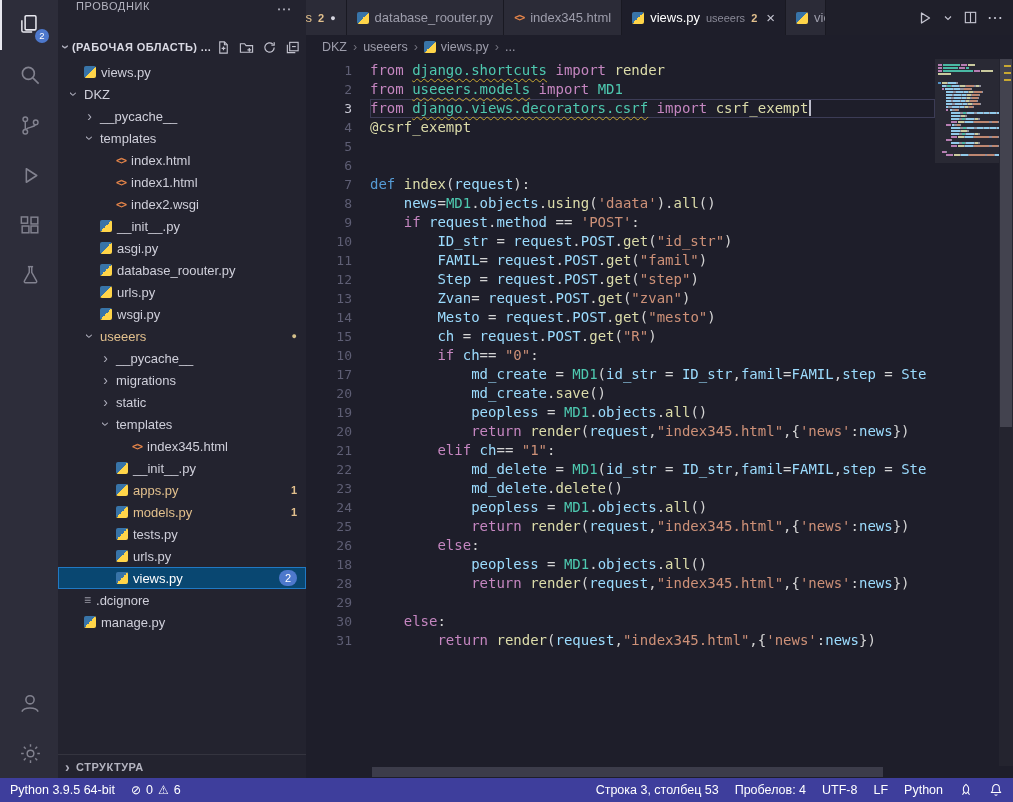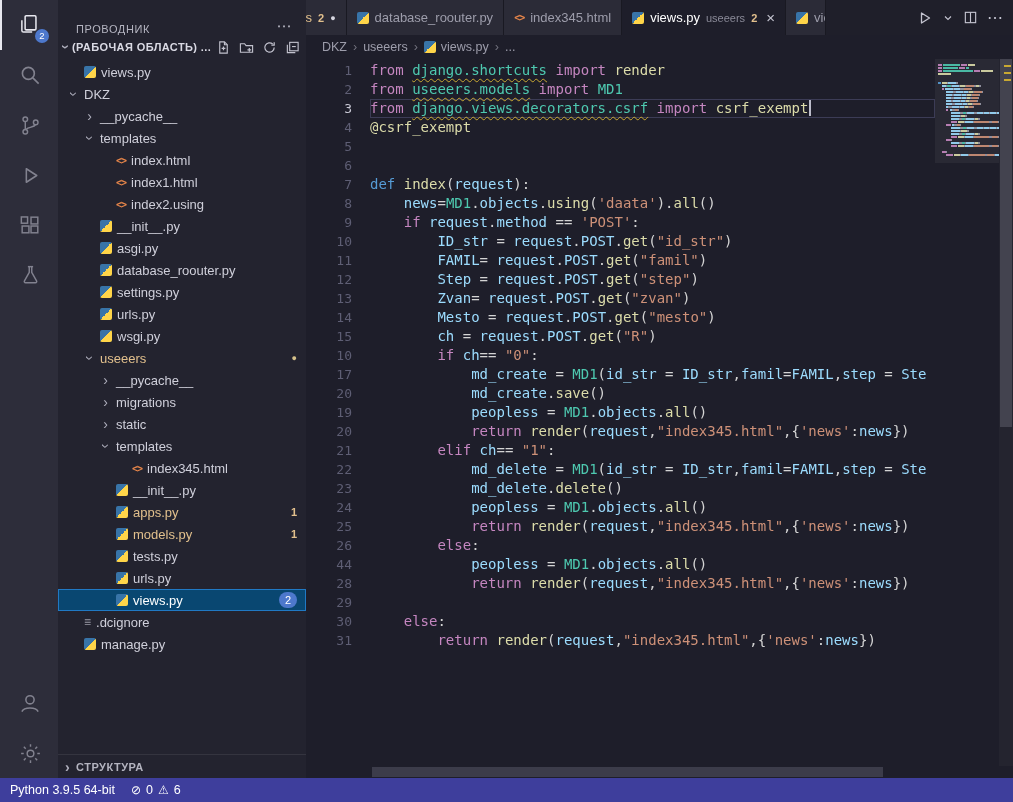--- a/index.html
+++ b/index.html
@@ -19,21 +19,21 @@
 
   
   .activitybar { width:58px; flex:none; background:#2d2d3a; display:flex; flex-direction:column; align-items:stretch; }
   .ab-item { height:50px; display:flex; align-items:center; justify-content:center; position:relative; color:#82828f; border-left:2px solid transparent; cursor:pointer; }
   .ab-item.active { color:#e8e8ef; border-left:2px solid #e8e8ef; }
   .ab-badge { position:absolute; right:9px; bottom:7px; background:#4d78cc; color:#fff; font-size:9.5px; line-height:14px; min-width:14px; text-align:center; border-radius:8px; padding:0 3px; }
   .ab-spacer { flex:1; }
 
   
   .sidebar { width:248px; flex:none; background:#23232f; display:flex; flex-direction:column; color:#c8c8d4; }
-  .sb-title-row { height:35px; flex:none; display:flex; align-items:flex-end; padding:0 14px 0 18px; font-size:11px; letter-spacing:.6px; color:#b4b4c0; }
+  .sb-title-row { height:35px; flex:none; display:flex; align-items:flex-start; padding:0 14px 0 18px; font-size:11px; letter-spacing:.6px; color:#b4b4c0; }
   .sb-more { margin-left:auto; font-size:15px; color:#c2c2ce; cursor:pointer; }
   .ws-row { height:24px; flex:none; display:flex; align-items:center; font-weight:bold; font-size:11px; letter-spacing:.4px; padding:0 6px 0 2px; color:#dadae4; }
   .ws-row .chev { margin-right:1px; }
   .ws-label { white-space:nowrap; overflow:hidden; }
   .ws-actions { margin-left:auto; display:flex; gap:8px; color:#c2c2ce; }
   .ws-actions svg { display:block; cursor:pointer; }
 
   .tree { flex:none; overflow:hidden; font-size:13px; padding-top:2px; }
   .trow { height:22px; display:flex; align-items:center; gap:5px; padding-right:9px; cursor:pointer; color:#cfcfda; white-space:nowrap; }
   .trow.sel { background:#094771; outline:1px solid #2079c4; outline-offset:-1px; color:#fff; }
@@ -229,41 +229,36 @@
             <span class="tlabel">index.html</span>
             <span class="tspacer"></span>
           </div>
           <div class="trow" style="padding-left: 58px;">
             <span class="htmlicon">&lt;&gt;</span>
             <span class="tlabel">index1.html</span>
             <span class="tspacer"></span>
           </div>
           <div class="trow" style="padding-left: 58px;">
             <span class="htmlicon">&lt;&gt;</span>
-            <span class="tlabel">index2.using</span>
+            <span class="tlabel">index2.wsgi</span>
             <span class="tspacer"></span>
           </div>
           <div class="trow" style="padding-left: 42px;">
             <span class="pyicon"></span>
             <span class="tlabel">__init__.py</span>
             <span class="tspacer"></span>
           </div>
           <div class="trow" style="padding-left: 42px;">
             <span class="pyicon"></span>
             <span class="tlabel">asgi.py</span>
             <span class="tspacer"></span>
           </div>
           <div class="trow" style="padding-left: 42px;">
             <span class="pyicon"></span>
             <span class="tlabel">database_roouter.py</span>
-            <span class="tspacer"></span>
-          </div>
-          <div class="trow" style="padding-left: 42px;">
-            <span class="pyicon"></span>
-            <span class="tlabel">settings.py</span>
             <span class="tspacer"></span>
           </div>
           <div class="trow" style="padding-left: 42px;">
             <span class="pyicon"></span>
             <span class="tlabel">urls.py</span>
             <span class="tspacer"></span>
           </div>
           <div class="trow" style="padding-left: 42px;">
             <span class="pyicon"></span>
             <span class="tlabel">wsgi.py</span>
@@ -432,21 +427,21 @@
             <div class="lnum">17</div>
             <div class="lnum">20</div>
             <div class="lnum">19</div>
             <div class="lnum">20</div>
             <div class="lnum">21</div>
             <div class="lnum">22</div>
             <div class="lnum">23</div>
             <div class="lnum">24</div>
             <div class="lnum">25</div>
             <div class="lnum">26</div>
-            <div class="lnum">44</div>
+            <div class="lnum">18</div>
             <div class="lnum">28</div>
             <div class="lnum">29</div>
             <div class="lnum">30</div>
             <div class="lnum">31</div>
           </div>
         <div class="code"><div class="cline"><span class="tk-k">from</span><span class="tk-t"> </span><span class="tk-m">django.shortcuts</span><span class="tk-t"> </span><span class="tk-k">import</span><span class="tk-t"> </span><span class="tk-f">render</span></div><div class="cline"><span class="tk-k">from</span><span class="tk-t"> </span><span class="tk-m">useeers.models</span><span class="tk-t"> </span><span class="tk-k">import</span><span class="tk-t"> </span><span class="tk-c">MD1</span></div><div class="cline cur"><span class="tk-k">from</span><span class="tk-t"> </span><span class="tk-m">django.views.decorators.csrf</span><span class="tk-t"> </span><span class="tk-k">import</span><span class="tk-t"> </span><span class="tk-f">csrf_exempt</span><span class="caret"></span></div><div class="cline"><span class="tk-f">@csrf_exempt</span></div><div class="cline"></div><div class="cline"></div><div class="cline"><span class="tk-d">def</span><span class="tk-t"> </span><span class="tk-f">index</span><span class="tk-t">(</span><span class="tk-v">request</span><span class="tk-t">):</span></div><div class="cline"><span class="tk-t">    </span><span class="tk-v">news</span><span class="tk-t">=</span><span class="tk-c">MD1</span><span class="tk-t">.</span><span class="tk-v">objects</span><span class="tk-t">.</span><span class="tk-f">using</span><span class="tk-t">(</span><span class="tk-s">'daata'</span><span class="tk-t">).</span><span class="tk-f">all</span><span class="tk-t">()</span></div><div class="cline"><span class="tk-t">    </span><span class="tk-k">if</span><span class="tk-t"> </span><span class="tk-v">request</span><span class="tk-t">.</span><span class="tk-v">method</span><span class="tk-t"> == </span><span class="tk-s">'POST'</span><span class="tk-t">:</span></div><div class="cline"><span class="tk-t">        </span><span class="tk-v">ID_str</span><span class="tk-t"> = </span><span class="tk-v">request</span><span class="tk-t">.</span><span class="tk-v">POST</span><span class="tk-t">.</span><span class="tk-f">get</span><span class="tk-t">(</span><span class="tk-s">"id_str"</span><span class="tk-t">)</span></div><div class="cline"><span class="tk-t">        </span><span class="tk-v">FAMIL</span><span class="tk-t">= </span><span class="tk-v">request</span><span class="tk-t">.</span><span class="tk-v">POST</span><span class="tk-t">.</span><span class="tk-f">get</span><span class="tk-t">(</span><span class="tk-s">"famil"</span><span class="tk-t">)</span></div><div class="cline"><span class="tk-t">        </span><span class="tk-v">Step</span><span class="tk-t"> = </span><span class="tk-v">request</span><span class="tk-t">.</span><span class="tk-v">POST</span><span class="tk-t">.</span><span class="tk-f">get</span><span class="tk-t">(</span><span class="tk-s">"step"</span><span class="tk-t">)</span></div><div class="cline"><span class="tk-t">        </span><span class="tk-v">Zvan</span><span class="tk-t">= </span><span class="tk-v">request</span><span class="tk-t">.</span><span class="tk-v">POST</span><span class="tk-t">.</span><span class="tk-f">get</span><span class="tk-t">(</span><span class="tk-s">"zvan"</span><span class="tk-t">)</span></div><div class="cline"><span class="tk-t">        </span><span class="tk-v">Mesto</span><span class="tk-t"> = </span><span class="tk-v">request</span><span class="tk-t">.</span><span class="tk-v">POST</span><span class="tk-t">.</span><span class="tk-f">get</span><span class="tk-t">(</span><span class="tk-s">"mesto"</span><span class="tk-t">)</span></div><div class="cline"><span class="tk-t">        </span><span class="tk-v">ch</span><span class="tk-t"> = </span><span class="tk-v">request</span><span class="tk-t">.</span><span class="tk-v">POST</span><span class="tk-t">.</span><span class="tk-f">get</span><span class="tk-t">(</span><span class="tk-s">"R"</span><span class="tk-t">)</span></div><div class="cline"><span class="tk-t">        </span><span class="tk-k">if</span><span class="tk-t"> </span><span class="tk-v">ch</span><span class="tk-t">== </span><span class="tk-s">"0"</span><span class="tk-t">:</span></div><div class="cline"><span class="tk-t">            </span><span class="tk-v">md_create</span><span class="tk-t"> = </span><span class="tk-c">MD1</span><span class="tk-t">(</span><span class="tk-v">id_str</span><span class="tk-t"> = </span><span class="tk-v">ID_str</span><span class="tk-t">,</span><span class="tk-v">famil</span><span class="tk-t">=</span><span class="tk-v">FAMIL</span><span class="tk-t">,</span><span class="tk-v">step</span><span class="tk-t"> = </span><span class="tk-v">Ste</span></div><div class="cline"><span class="tk-t">            </span><span class="tk-v">md_create</span><span class="tk-t">.</span><span class="tk-f">save</span><span class="tk-t">()</span></div><div class="cline"><span class="tk-t">            </span><span class="tk-v">peopless</span><span class="tk-t"> = </span><span class="tk-c">MD1</span><span class="tk-t">.</span><span class="tk-v">objects</span><span class="tk-t">.</span><span class="tk-f">all</span><span class="tk-t">()</span></div><div class="cline"><span class="tk-t">            </span><span class="tk-k">return</span><span class="tk-t"> </span><span class="tk-f">render</span><span class="tk-t">(</span><span class="tk-v">request</span><span class="tk-t">,</span><span class="tk-s">"index345.html"</span><span class="tk-t">,{</span><span class="tk-s">'news'</span><span class="tk-t">:</span><span class="tk-v">news</span><span class="tk-t">})</span></div><div class="cline"><span class="tk-t">        </span><span class="tk-k">elif</span><span class="tk-t"> </span><span class="tk-v">ch</span><span class="tk-t">== </span><span class="tk-s">"1"</span><span class="tk-t">:</span></div><div class="cline"><span class="tk-t">            </span><span class="tk-v">md_delete</span><span class="tk-t"> = </span><span class="tk-c">MD1</span><span class="tk-t">(</span><span class="tk-v">id_str</span><span class="tk-t"> = </span><span class="tk-v">ID_str</span><span class="tk-t">,</span><span class="tk-v">famil</span><span class="tk-t">=</span><span class="tk-v">FAMIL</span><span class="tk-t">,</span><span class="tk-v">step</span><span class="tk-t"> = </span><span class="tk-v">Ste</span></div><div class="cline"><span class="tk-t">            </span><span class="tk-v">md_delete</span><span class="tk-t">.</span><span class="tk-f">delete</span><span class="tk-t">()</span></div><div class="cline"><span class="tk-t">            </span><span class="tk-v">peopless</span><span class="tk-t"> = </span><span class="tk-c">MD1</span><span class="tk-t">.</span><span class="tk-v">objects</span><span class="tk-t">.</span><span class="tk-f">all</span><span class="tk-t">()</span></div><div class="cline"><span class="tk-t">            </span><span class="tk-k">return</span><span class="tk-t"> </span><span class="tk-f">render</span><span class="tk-t">(</span><span class="tk-v">request</span><span class="tk-t">,</span><span class="tk-s">"index345.html"</span><span class="tk-t">,{</span><span class="tk-s">'news'</span><span class="tk-t">:</span><span class="tk-v">news</span><span class="tk-t">})</span></div><div class="cline"><span class="tk-t">        </span><span class="tk-k">else</span><span class="tk-t">:</span></div><div class="cline"><span class="tk-t">            </span><span class="tk-v">peopless</span><span class="tk-t"> = </span><span class="tk-c">MD1</span><span class="tk-t">.</span><span class="tk-v">objects</span><span class="tk-t">.</span><span class="tk-f">all</span><span class="tk-t">()</span></div><div class="cline"><span class="tk-t">            </span><span class="tk-k">return</span><span class="tk-t"> </span><span class="tk-f">render</span><span class="tk-t">(</span><span class="tk-v">request</span><span class="tk-t">,</span><span class="tk-s">"index345.html"</span><span class="tk-t">,{</span><span class="tk-s">'news'</span><span class="tk-t">:</span><span class="tk-v">news</span><span class="tk-t">})</span></div><div class="cline"></div><div class="cline"><span class="tk-t">    </span><span class="tk-k">else</span><span class="tk-t">:</span></div><div class="cline"><span class="tk-t">        </span><span class="tk-k">return</span><span class="tk-t"> </span><span class="tk-f">render</span><span class="tk-t">(</span><span class="tk-v">request</span><span class="tk-t">,</span><span class="tk-s">"index345.html"</span><span class="tk-t">,{</span><span class="tk-s">'news'</span><span class="tk-t">:</span><span class="tk-v">news</span><span class="tk-t">})</span></div></div>
         <div class="minimap">
             <div class="mrow">
               <span style="width: 4.2px; background: rgb(197, 134, 192);"></span>
               <span style="width: 1.05px; background: transparent;"></span>
@@ -773,14 +768,35 @@
   <div class="statusbar">
     <div class="sb-left">
         <span class="sitem">Python 3.9.5 64-bit</span>
         <span class="sitem">
           <span class="s-ico">⊘</span>
           <span>0</span>
           <span class="s-ico">⚠</span>
           <span>6</span>
         </span>
       </div>
+    <div class="sb-right">
+      <div class="sb-right-items">
+          <span class="sitem">Строка 3, столбец 53</span>
+          <span class="sitem">Пробелов: 4</span>
+          <span class="sitem">UTF-8</span>
+          <span class="sitem">LF</span>
+          <span class="sitem">Python</span>
+        </div>
+      <span class="sb-svg">
+        <svg width="14" height="14" viewBox="0 0 16 16" fill="none" stroke="currentColor" stroke-width="1.2">
+          <path d="M8 1.5 c2.8 2 3.6 5.6 2.3 8.8 L8 12.2 5.7 10.3 C4.4 7.1 5.2 3.5 8 1.5 z"></path>
+          <path d="M5.8 10.5 l-1.8 3 M10.2 10.5 l1.8 3"></path>
+        </svg>
+      </span>
+      <span class="sb-svg">
+        <svg width="14" height="14" viewBox="0 0 16 16" fill="none" stroke="currentColor" stroke-width="1.2">
+          <path d="M8 1.8 a3.8 3.8 0 0 1 3.8 3.8 v2.9 l1.4 2.4 H2.8 l1.4 -2.4 V5.6 A3.8 3.8 0 0 1 8 1.8 z"></path>
+          <path d="M6.6 13 a1.5 1.5 0 0 0 2.8 0"></path>
+        </svg>
+      </span>
+    </div>
   </div>
 </div>
 
 </body></html>

